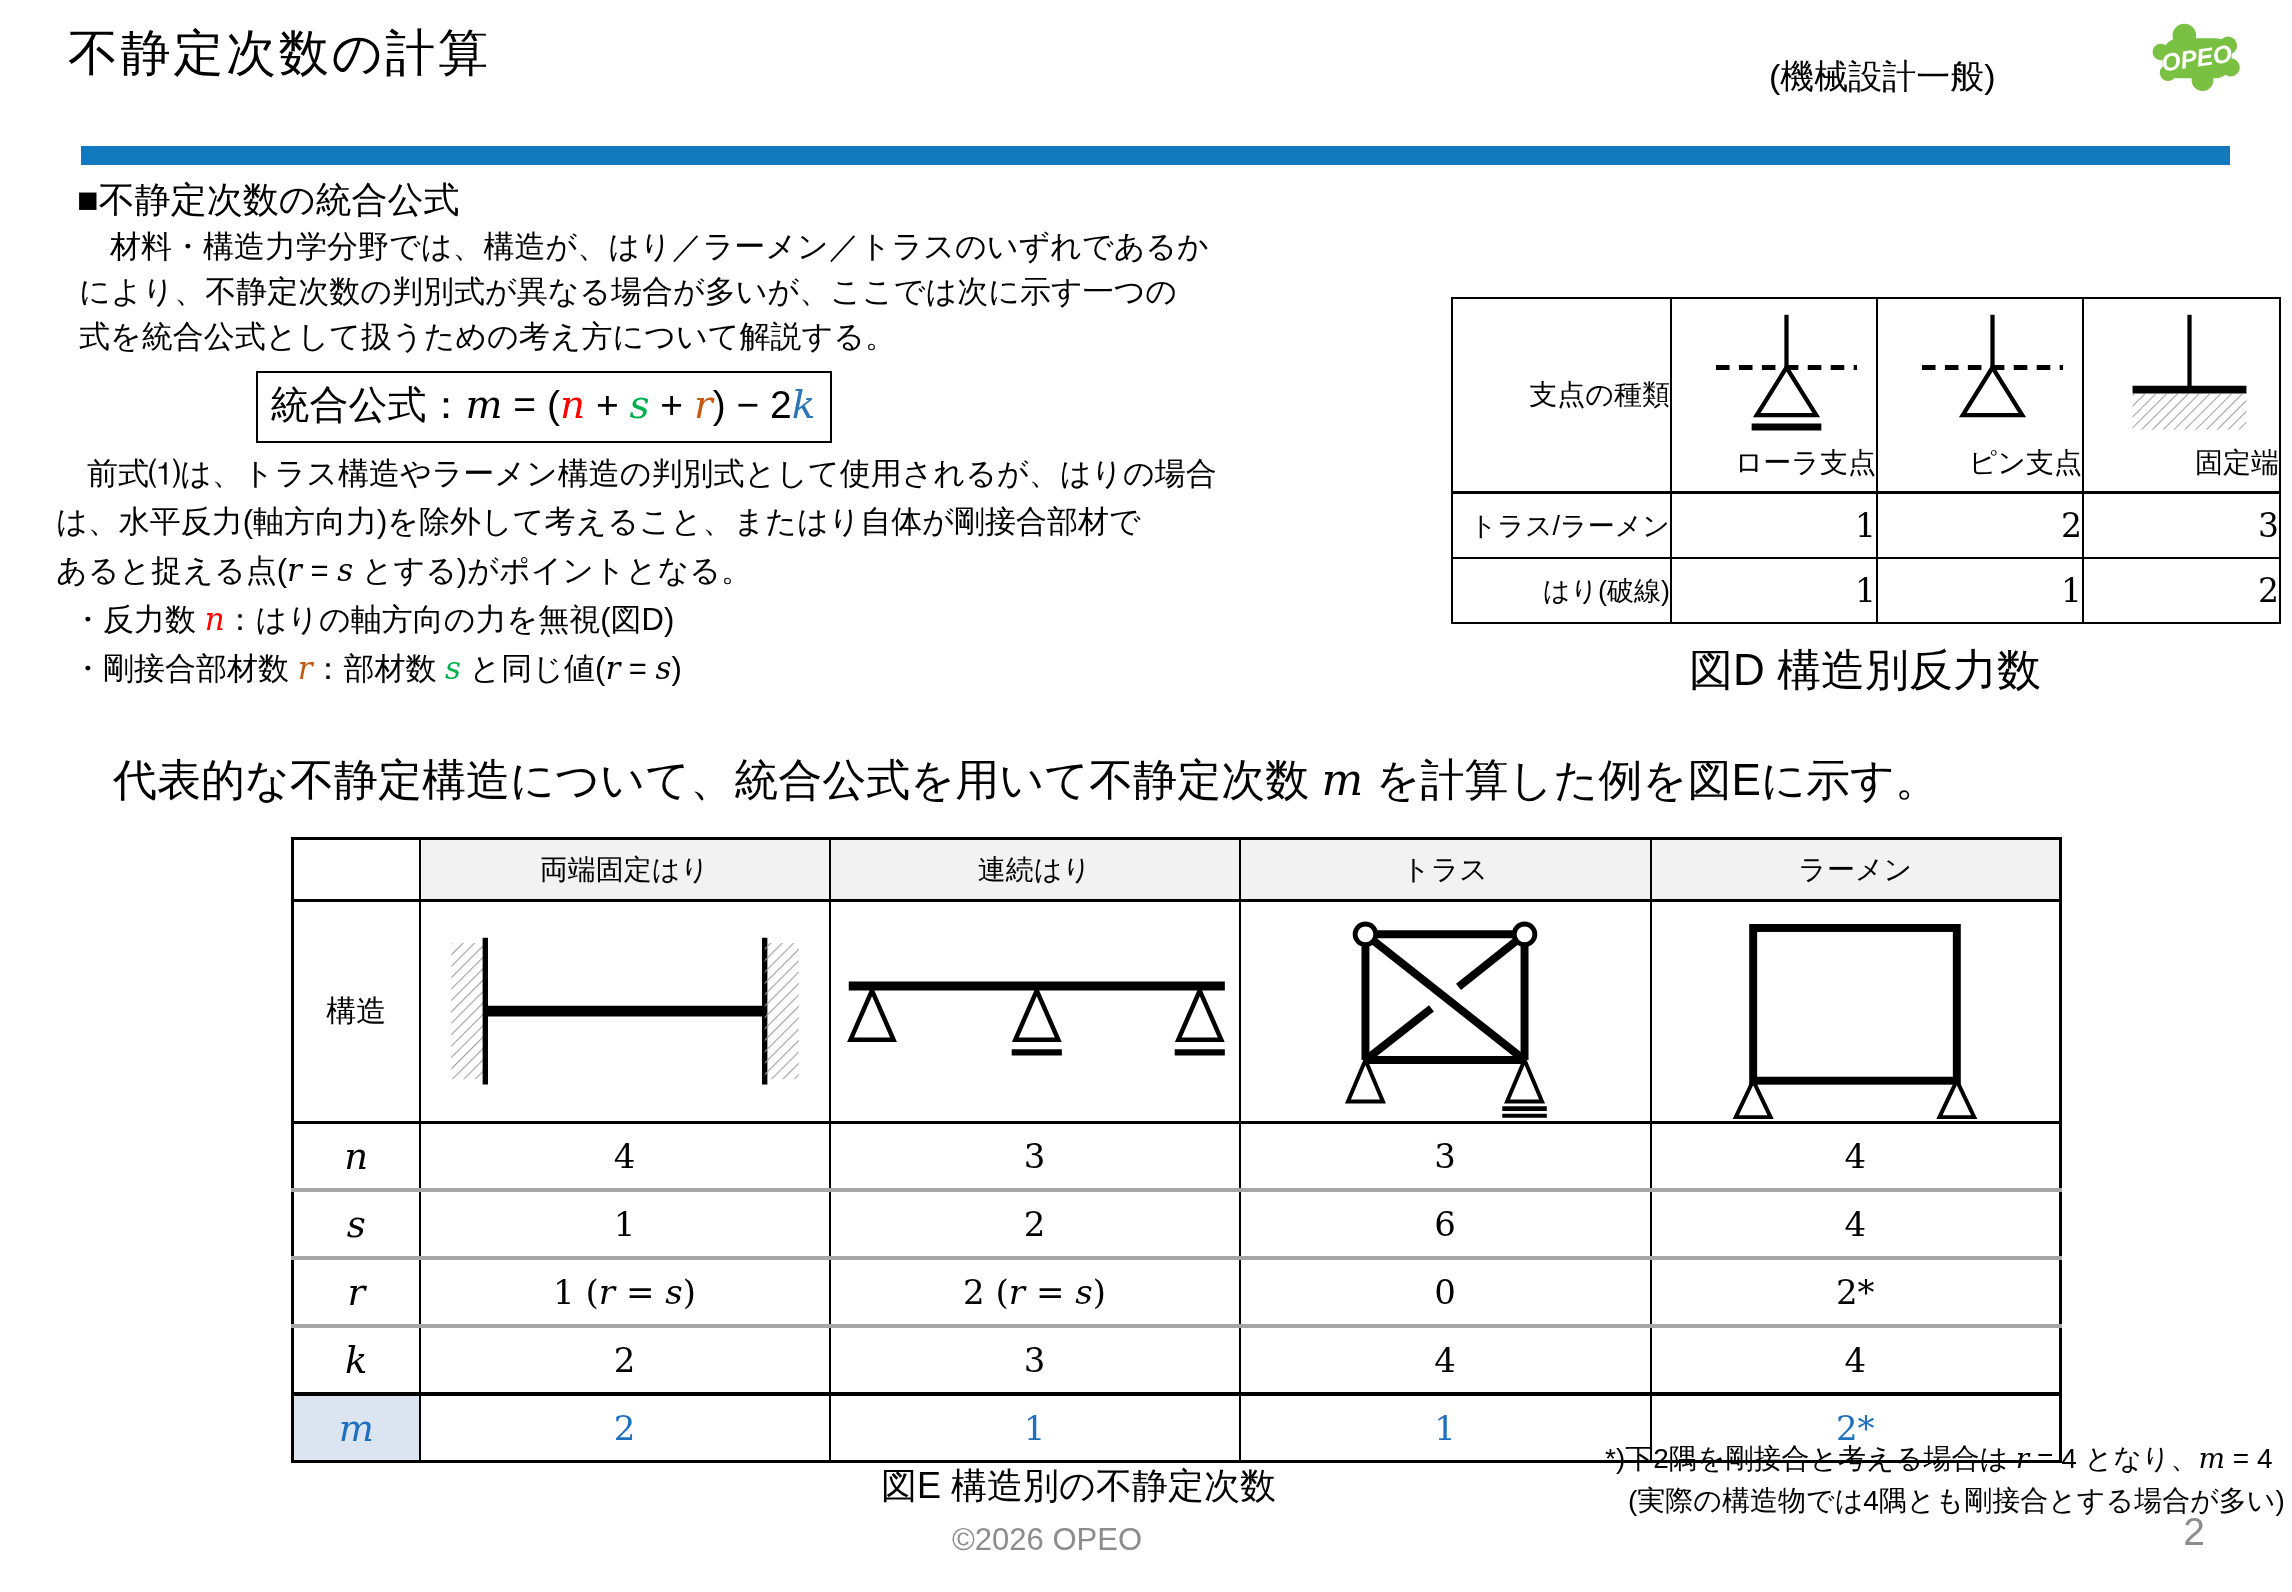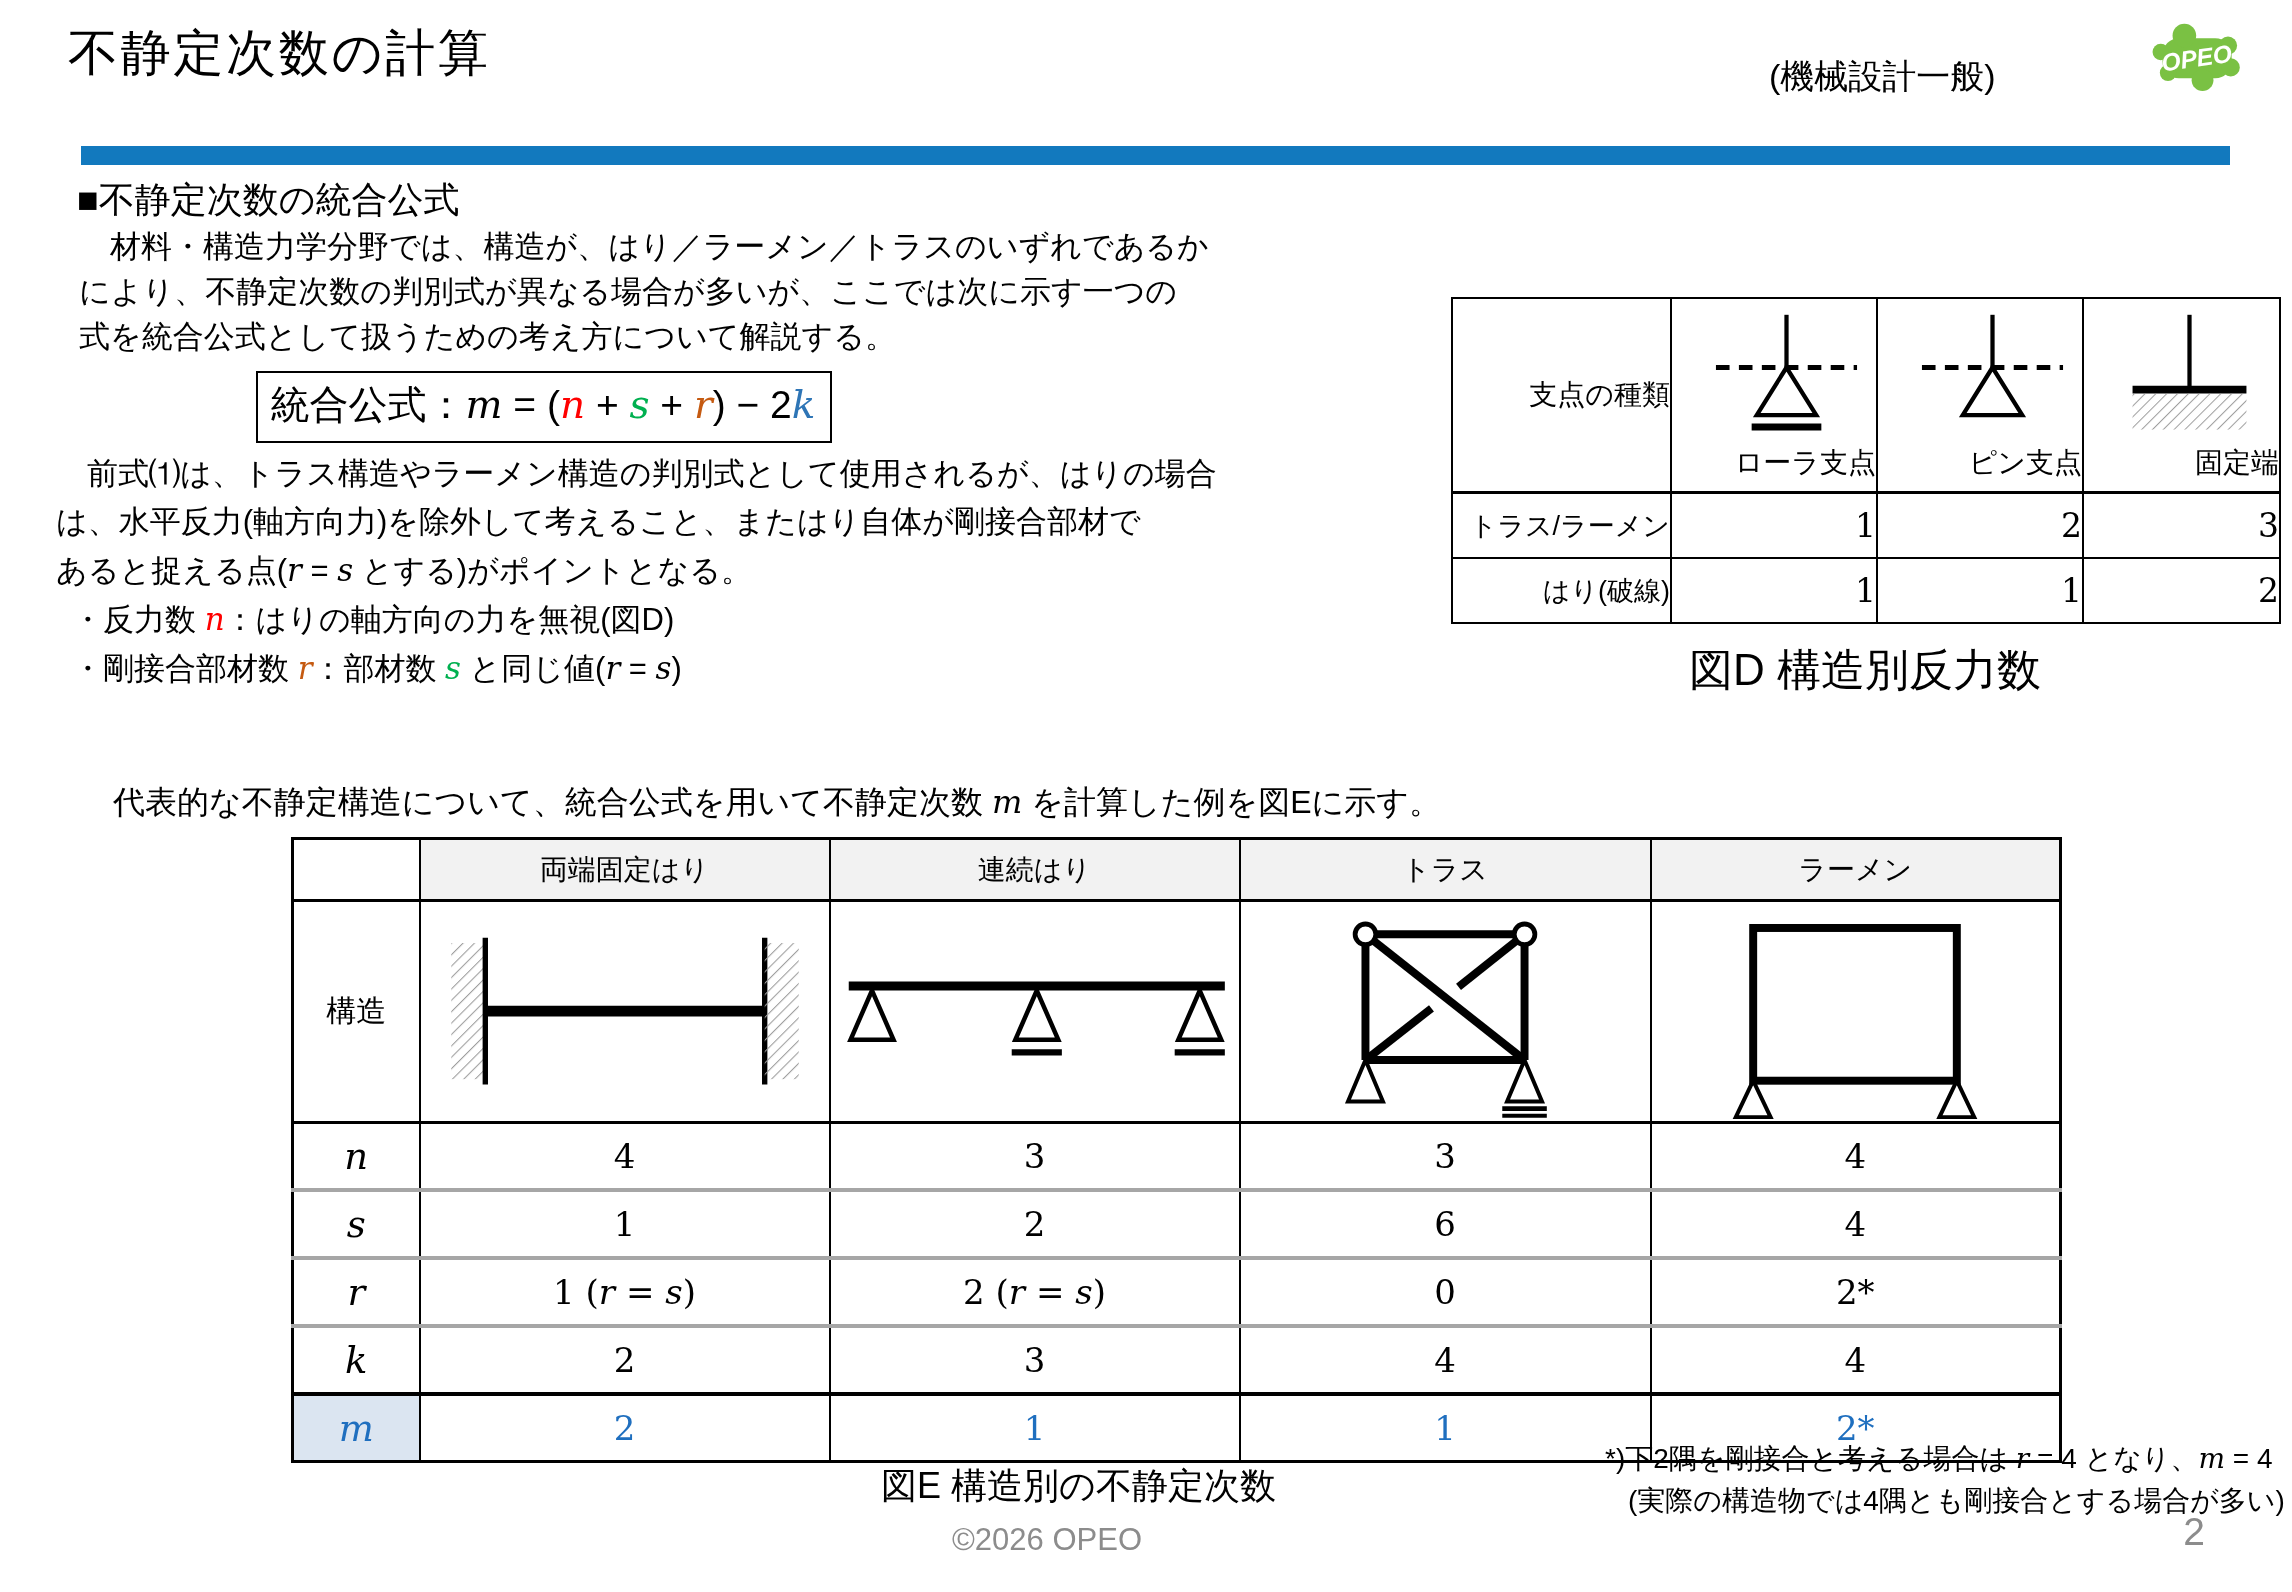--- a/index.html
+++ b/index.html
@@ -31,21 +31,21 @@
   
   .tblD{position:absolute;left:1451px;top:297px;border-collapse:collapse;table-layout:fixed;background:#fff;}
   .tblD td{border:2.7px solid #000;text-align:right;vertical-align:middle;padding:0;}
   .tblD tr.dhead td{border-bottom:3.6px solid #000;height:192px;}
   .tblD td.dcorner{font-size:28px;}
   .tblD .icolabel{font-size:28px;margin-top:-3.6px;}
   .tblD tr.drow td{height:63px;font-size:33px;font-family:"DejaVu Serif","Liberation Serif",serif;border-radius:14px;}
   .tblD tr.drow td.rlabel{font-size:27px;font-family:"Liberation Sans","DejaVu Sans",sans-serif;}
   .figd-caption{position:absolute;left:1451px;top:641px;width:828px;text-align:center;font-size:44px;}
   
-  .example{position:absolute;left:113px;top:781px;font-size:32px;white-space:nowrap;}
+  .example{position:absolute;left:113px;top:751px;font-size:44px;white-space:nowrap;}
   
   .tblE{position:absolute;left:291px;top:837px;border-collapse:collapse;table-layout:fixed;background:#fff;border:3.6px solid #000;}
   .tblE td{border-left:2.7px solid #000;text-align:center;vertical-align:middle;padding:0;}
   .tblE tr.ehead td{height:59px;background:var(--c-header_fill,#F2F2F2);font-size:28px;border-bottom:3.6px solid #000;}
   .tblE tr.ehead td.ecorner{background:#fff;}
   .tblE tr.estruct td{height:219px;border-bottom:3.6px solid #000;margin-top:42px;}
   .tblE tr.estruct td.rl{font-size:30px;}
   .tblE tr.vr td{height:64px;font-size:34px;font-family:"DejaVu Serif","Liberation Serif",serif;}
   .tblE tr.vr td.rl{font-style:italic;font-size:37px;}
   .tblE tr.sep-gray td{border-bottom:4.5px solid var(--c-table_gray_line,#A6A6A6);}

